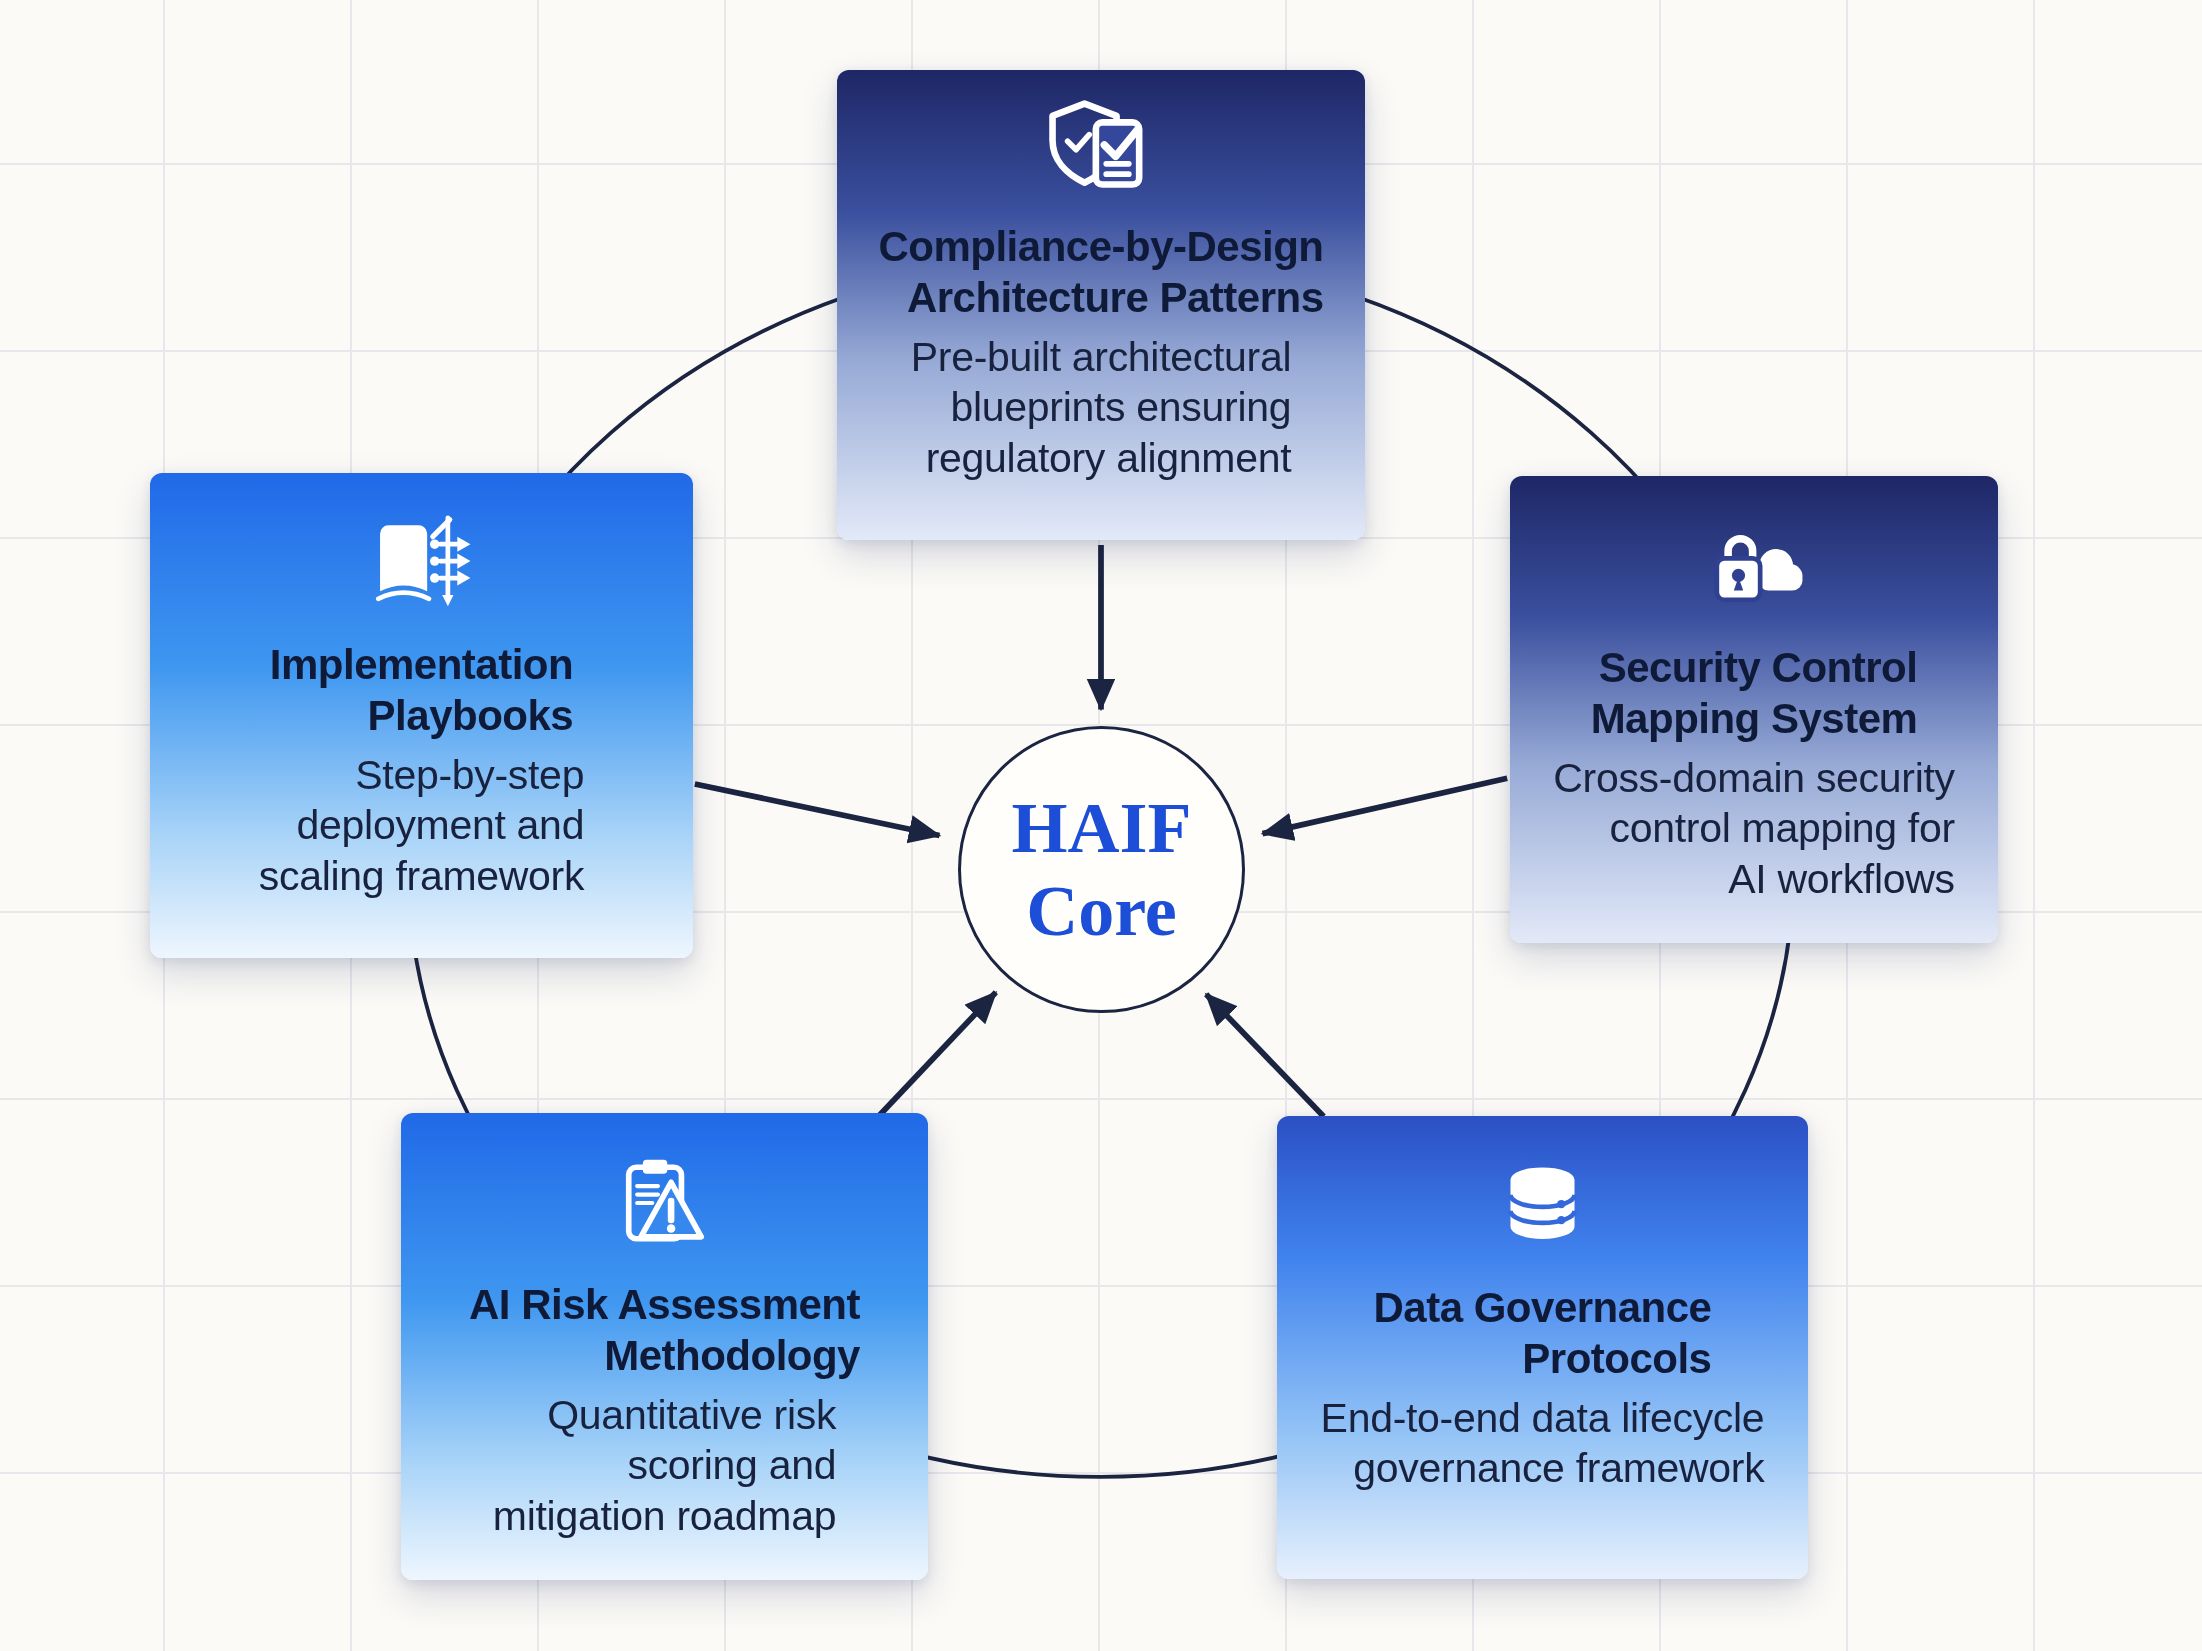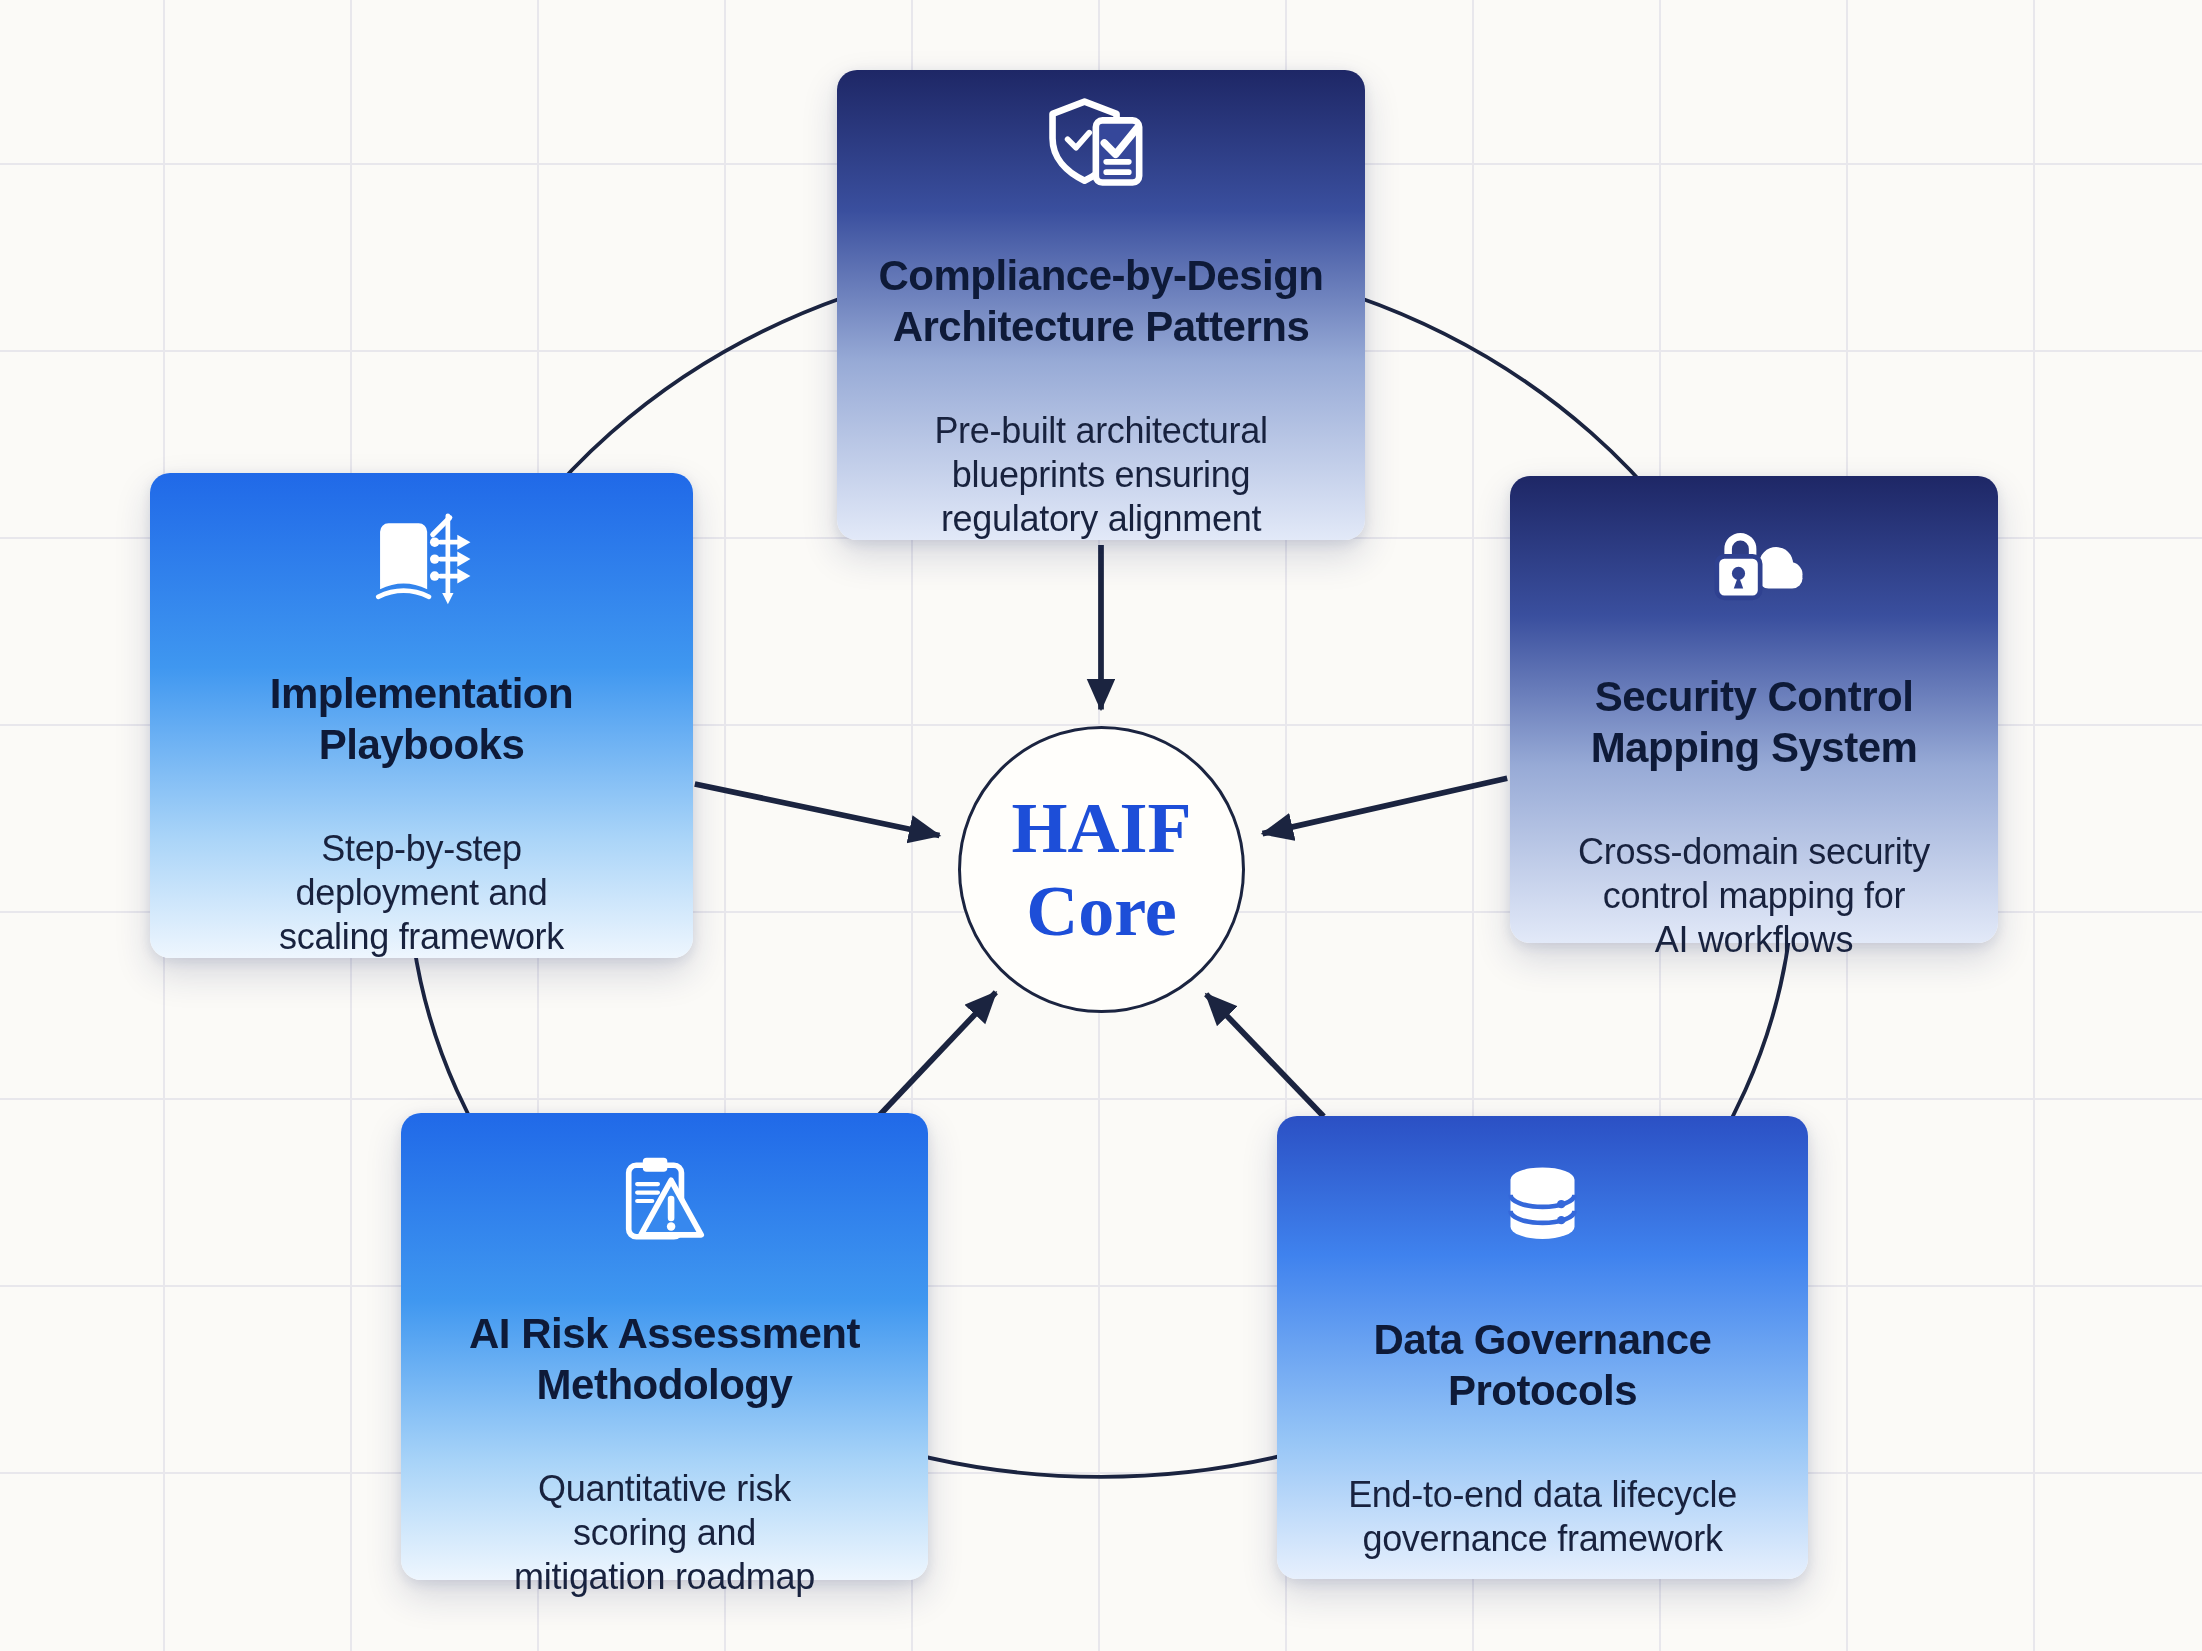--- a/index.html
+++ b/index.html
@@ -9,43 +9,42 @@
     background-image:
       linear-gradient(to right,#e8e7ec 1.9px,transparent 1.9px),
       linear-gradient(to bottom,#e8e7ec 1.9px,transparent 1.9px);
     background-size:187px 187px;
     background-position:163px 163px;
     font-family:"Liberation Sans",sans-serif;
   }
   .links{position:absolute;left:0;top:0;width:2202px;height:1652px;}
 
   .card{
-    position:absolute;border-radius:20px;box-sizing:border-box;
-    display:flex;flex-direction:column;align-items:center;text-align:center;
+    position:absolute;border-radius:12px;box-sizing:border-box;
+    display:flex;flex-direction:column;align-items:center;text-align:right;
     box-shadow:0 15.3px 36px rgba(24,39,94,.16),0 3.8px 11.5px rgba(24,39,94,.10);
-    gap:32px;
   }
   .card.dark{background:linear-gradient(180deg,#1e2766 0%,#3a4f9e 30%,#97aad6 62%,#e2e9f8 100%);}
   .card.blue{background:linear-gradient(180deg,#2069e8 0%,#3f97f0 40%,#a9d4f8 75%,#eef6fe 100%);}
   .card.blue2{background:linear-gradient(180deg,#2b50c4 0%,#3f82ee 30%,#96c5f6 70%,#e7f0fd 100%);}
 
   .card-top  {left:837px; top:70px;  width:528px;height:470px;}
   .card-left {left:150px; top:473px; width:543px;height:485px;}
   .card-right{left:1510px;top:476px; width:488px;height:467px;}
   .card-bl   {left:401px; top:1113px;width:527px;height:467px;}
   .card-br   {left:1277px;top:1116px;width:531px;height:463px;}
 
   .icon{margin-top:40px;height:99px;display:flex;align-items:center;justify-content:center;}
   .card-top .icon{margin-top:25px;}
   .title{
     margin-top:27px;font-size:42px;font-weight:bold;line-height:1.22;
     color:#0e1a38;white-space:pre-line;letter-spacing:-0.5px;
   }
   .subtitle{
-    margin-top:25px;font-size:36px;font-weight:400;line-height:1.22;
+    margin-top:9px;font-size:41px;font-weight:400;line-height:1.22;
     color:#18223e;white-space:pre-line;letter-spacing:-0.3px;
   }
 
   .core{
     position:absolute;left:958px;top:726px;width:287px;height:287px;
     border-radius:50%;background:#fffefb;border:3.8px solid #1b2440;
     display:flex;align-items:center;justify-content:center;text-align:center;
     box-sizing:border-box;
   }
   .core-label{

